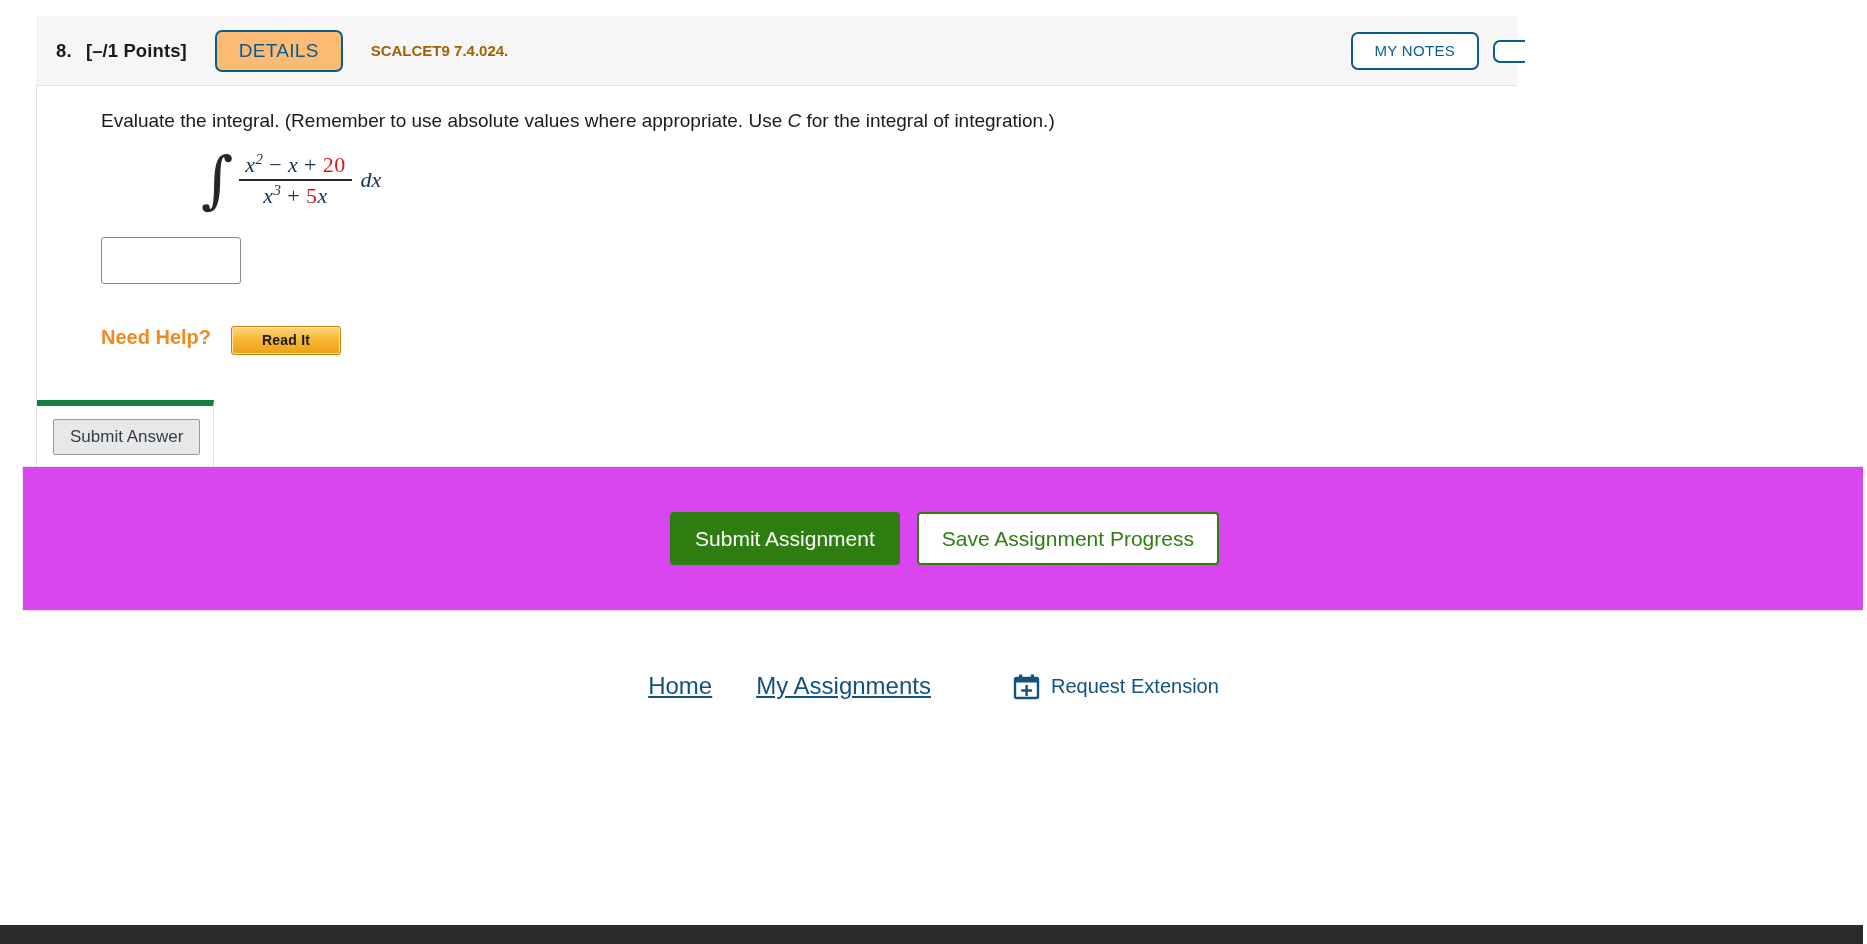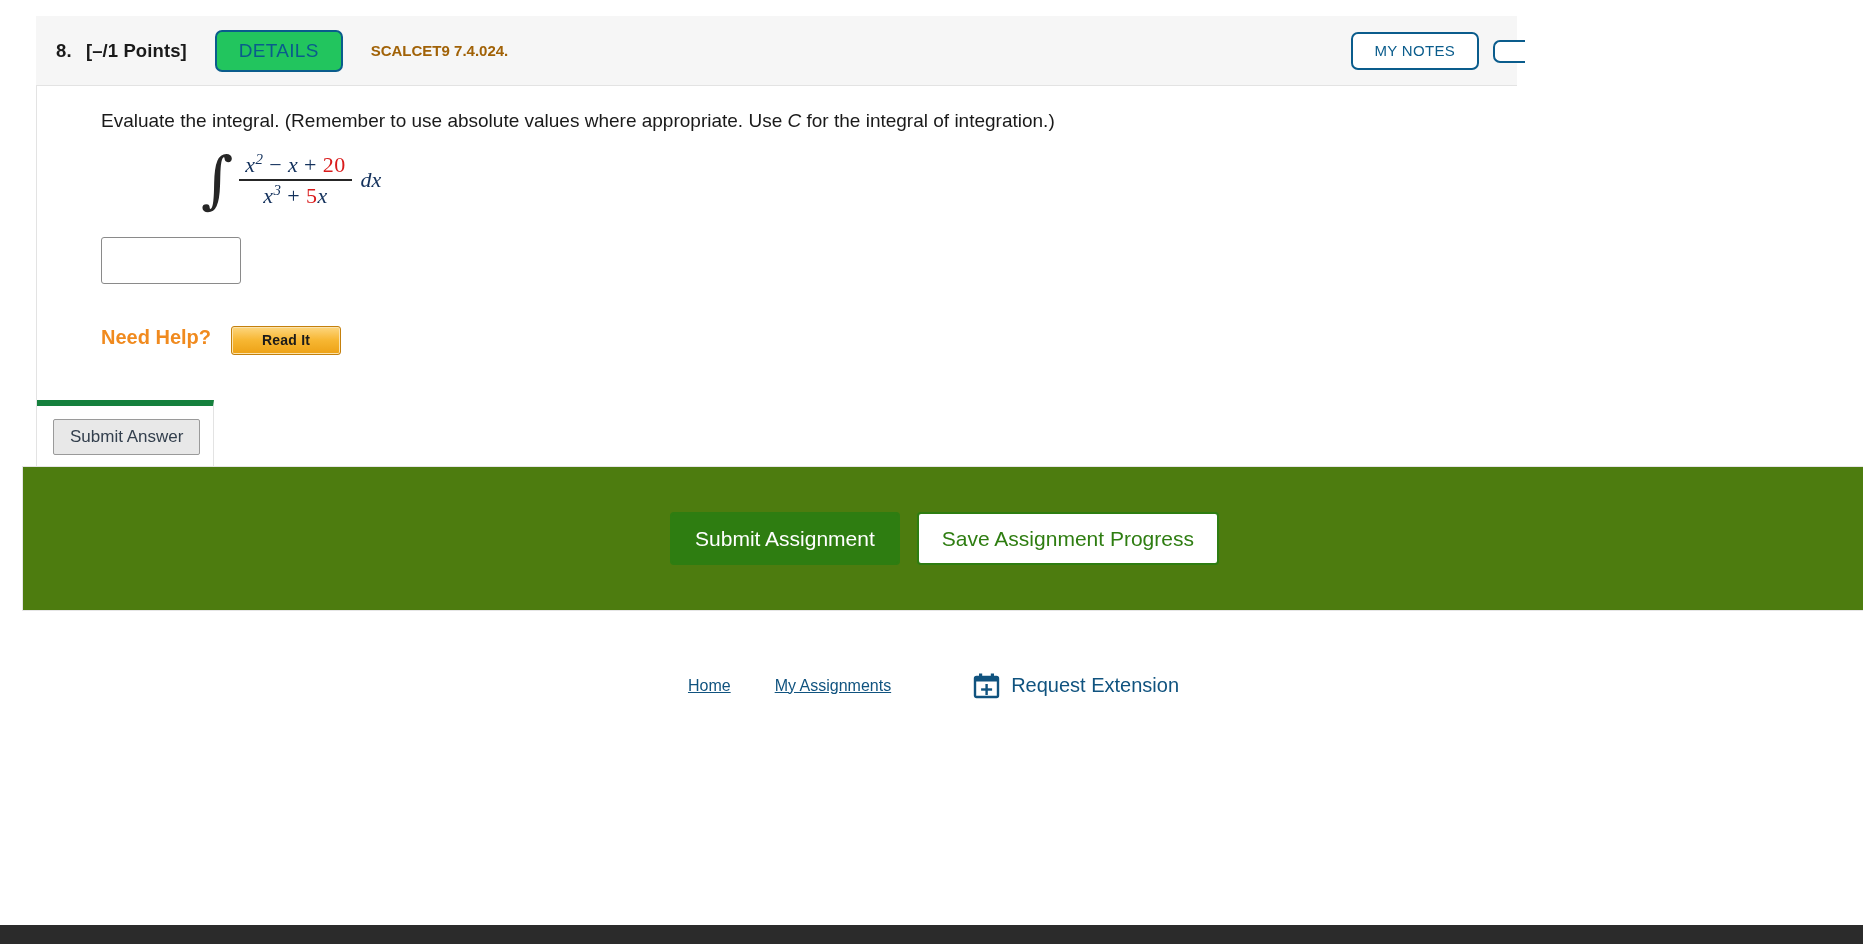--- a/index.html
+++ b/index.html
@@ -32,21 +32,21 @@
     font-size: 18.5px;
     font-weight: bold;
     color: #1a1a1a;
     letter-spacing: 0.1px;
     white-space: nowrap;
   }
   .q-num .pts { margin-left: 9px; }
 
   .details-btn {
     margin-left: 28px;
-    background: #22c55e;
+    background: #fdba74;
     border: 2px solid #0a5c8c;
     border-radius: 7px;
     color: #0a5c8c;
     font-size: 19px;
     font-weight: 500;
     letter-spacing: 0.3px;
     padding: 9px 22px 10px;
     cursor: pointer;
     line-height: 1;
   }
@@ -218,21 +218,21 @@
     line-height: 1;
     font-family: "Liberation Sans", sans-serif;
   }
 
   
   .action-bar {
     position: absolute;
     left: 22px; top: 466px;
     width: 1845px;
     height: 145px;
-    background: #4d7c0f;
+    background: #d946ef;
     border: 1px solid #e6e6e6;
     display: flex;
     align-items: center;
     justify-content: center;
     gap: 17px;
   }
   .submit-assignment-btn {
     background: #2e7d11;
     border: 2px solid #2e7d11;
     border-radius: 4px;
@@ -260,21 +260,21 @@
     position: absolute;
     left: 0; top: 672px;
     width: 1867px;
     display: flex;
     justify-content: center;
     align-items: center;
     gap: 44px;
   }
   .f-link {
     color: #10537f;
-    font-size: 16px;
+    font-size: 24px;
     text-decoration: underline;
     cursor: pointer;
     white-space: nowrap;
   }
   .req-ext {
     display: flex;
     align-items: center;
     gap: 11px;
     color: #10537f;
     font-size: 20px;

